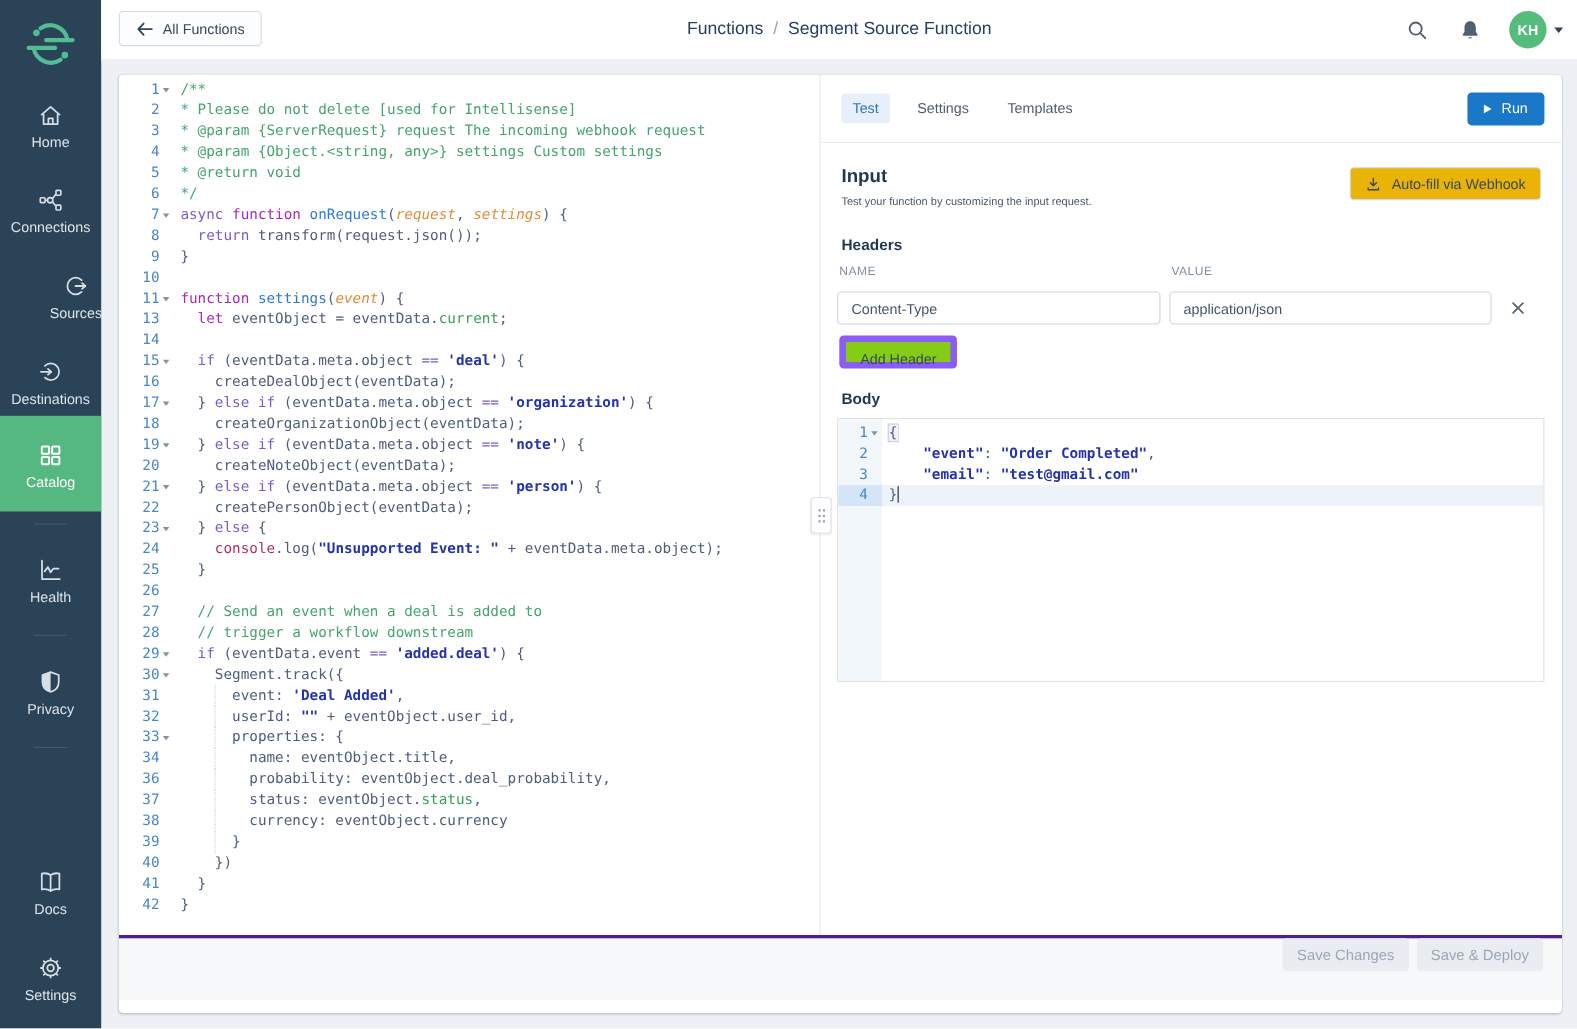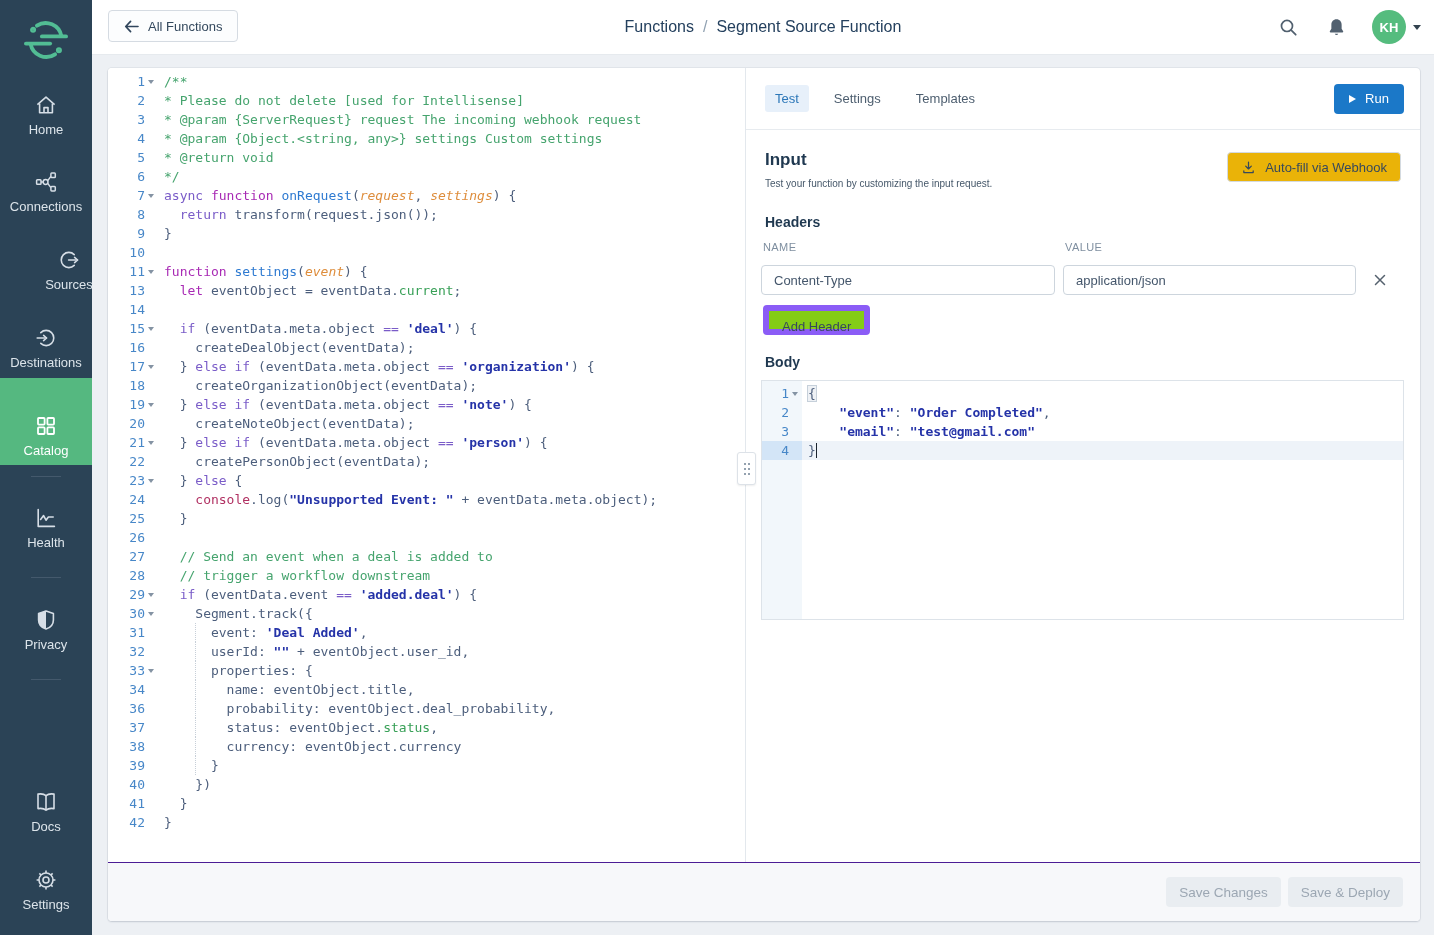--- a/index.html
+++ b/index.html
@@ -102,22 +102,22 @@
 
   #body-editor{position:absolute;left:15px;top:312px;width:643px;height:240px;border:1px solid #dde3e9;
                box-sizing:border-box;padding-top:3px;background:#fff;overflow:hidden;cursor:text;}
   #body-editor::before{content:'';position:absolute;left:0;top:0;bottom:0;width:40px;background:#f2f7fb;z-index:0;}
   #body-editor .gnum{width:27px;}
   #body-editor .gutwrap{width:40px;}
   #body-editor .cm-line.active{background:#eef3f9;}
   #body-editor .cm-line.active .gutwrap{background:#d3e5f7;}
 
   
-  .card-footer{position:absolute;left:0;bottom:0;width:100%;height:59px;background:#f7f8fa;
-               border-top:1px solid #4c1d95;display:flex;align-items:center;justify-content:flex-end;
+  .card-footer{position:absolute;left:0;bottom:12px;width:100%;height:59px;background:#f7f8fa;
+               border-top:3px solid #4c1d95;display:flex;align-items:flex-start;justify-content:flex-end;
                gap:7px;padding-right:17px;box-sizing:border-box;}
   .btn-disabled{height:30px;padding:0 13px;background:#e9edf1;color:#9ca7b3;font-size:13.5px;
                 border-radius:4px;border:none;display:flex;align-items:center;cursor:default;
                 font-family:"Liberation Sans",sans-serif;}
 </style>
 </head>
 <body>
 
 <aside class="sidebar">
   <div class="logo-wrap">
@@ -162,21 +162,21 @@
 
   <div class="nav-item" style="top:326px;">
     <svg class="nico" viewBox="0 0 24 24" fill="none" stroke="currentColor" stroke-width="1.6" stroke-linecap="round" stroke-linejoin="round">
       <path d="M6.8 6.6 A7.6 7.6 0 1 1 6.8 17.4"></path>
       <path d="M3.2 12 H12.4"></path>
       <path d="M9.6 9.4 L12.6 12 L9.6 14.6"></path>
     </svg>
     <div class="nav-label">Destinations</div>
   </div>
 
-  <div class="nav-item active" style="top:378px;padding-top:36px;box-sizing:border-box;">
+  <div class="nav-item active" style="top:378px;padding-top:24px;box-sizing:border-box;">
     <svg class="nico" viewBox="0 0 24 24" fill="none" stroke="#ffffff" stroke-width="1.8">
       <rect x="4" y="4" width="6.6" height="6.6" rx="0.8"></rect>
       <rect x="13.4" y="4" width="6.6" height="6.6" rx="0.8"></rect>
       <rect x="4" y="13.4" width="6.6" height="6.6" rx="0.8"></rect>
       <rect x="13.4" y="13.4" width="6.6" height="6.6" rx="0.8"></rect>
     </svg>
     <div class="nav-label">Catalog</div>
   </div>
 
   <div class="nav-divider" style="top:476px;"></div>

